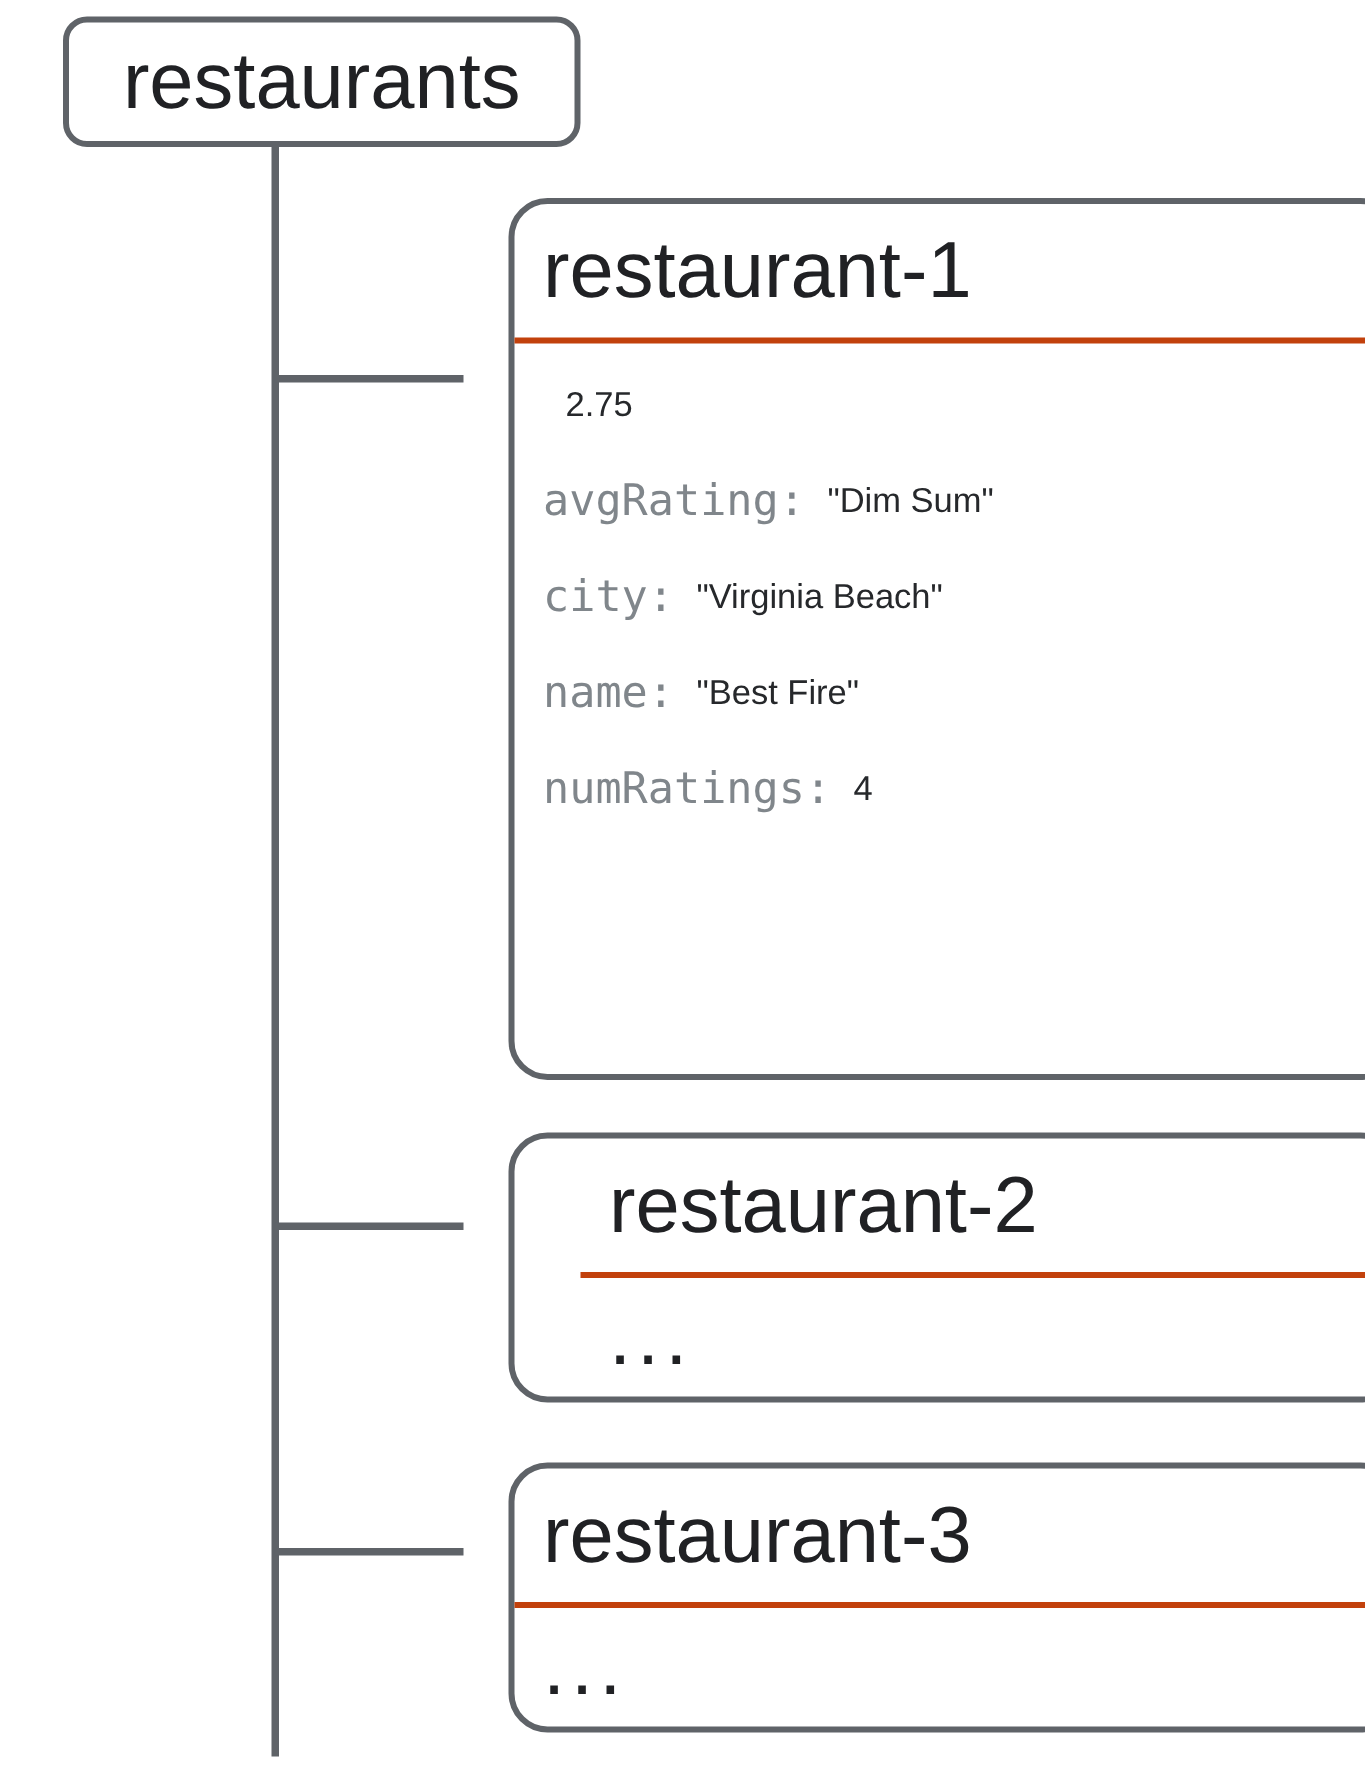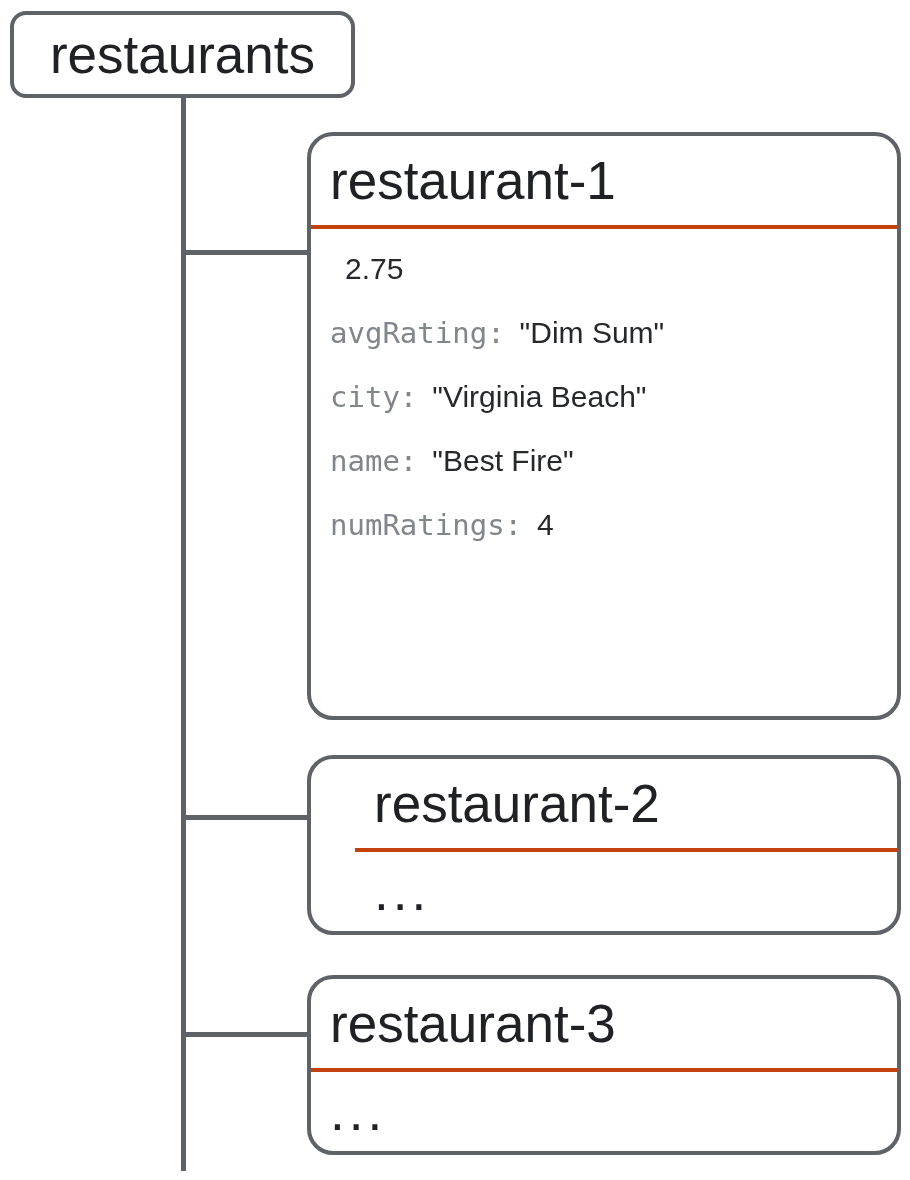--- a/index.html
+++ b/index.html
@@ -31,20 +31,21 @@
     height: 5px;
   }
   .branch-1 { top: 250px; }
   .branch-2 { top: 815px; }
   .branch-3 { top: 1032px; }
   .node {
     position: absolute;
     background: #ffffff;
     border: 4px solid #5f6368;
     box-sizing: border-box;
+    margin-left: 32px;
   }
   .root-node {
     left: 10px;
     top: 11px;
     width: 345px;
     height: 87px;
     border-radius: 16px;
     display: flex;
     align-items: center;
     justify-content: center;
@@ -81,21 +82,21 @@
     display: flex;
     align-items: center;
   }
   .field-key {
     font-family: "DejaVu Sans Mono", monospace;
     font-size: 29px;
     color: #80868b;
     white-space: pre;
   }
   .field-value {
-    font-size: 30px;
+    font-size: 23px;
     color: #26282b;
     margin-left: 15px;
     white-space: pre;
   }
   .ellipsis-body {
     height: 79px;
     display: flex;
     align-items: center;
     padding-left: 19px;
     font-size: 53px;

